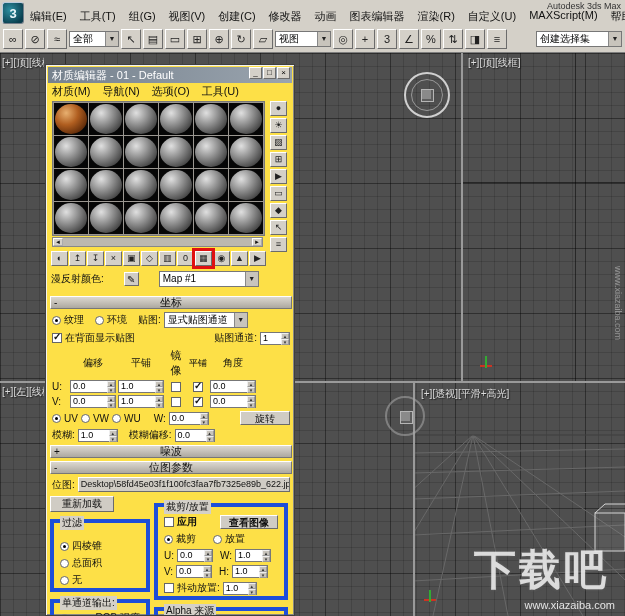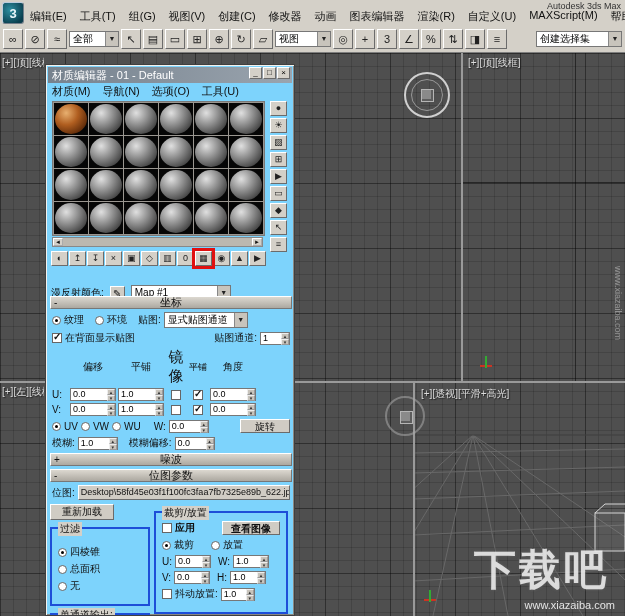--- a/index.html
+++ b/index.html
@@ -25,21 +25,21 @@
   .dd .da { width:13px; background:#c8c4bc; border-left:1px solid #888; font-size:7px; line-height:14px; text-align:center; color:#222; }
   .spin { display:inline-flex; align-items:stretch; height:13px; background:#fff; border:1px solid #777; flex:0 0 auto; }
   .spin .val { flex:1; font-size:9px; padding:0 2px; color:#000; line-height:11px; overflow:hidden; }
   .spin .ud { width:8px; display:flex; flex-direction:column; }
   .spin .ud b { flex:1; font-size:5px; line-height:4px; text-align:center; background:#c8c4bc; border:1px outset #eee; color:#333; font-weight:normal; }
   .btn { background:#d0ccc4; border:1px solid; border-color:#fff #6b6b6b #6b6b6b #fff; font-size:10px; text-align:center; color:#111; }
   .cb { width:10px; height:10px; border:1px solid #666; background:#fff; display:inline-block; vertical-align:-1px; position:relative; flex:0 0 auto; }
   .cb.on::after { content:"✓"; position:absolute; left:0; top:-3px; font-size:10px; font-weight:bold; }
   .rb { width:9px; height:9px; border:1px solid #666; border-radius:50%; background:#fff; display:inline-block; vertical-align:-1px; position:relative; flex:0 0 auto; }
   .rb.on::after { content:""; position:absolute; left:2px; top:2px; width:3px; height:3px; border-radius:50%; background:#000; }
-  .grp { border:2px solid #1d4ed8; position:relative; padding:8px 4px 11px; margin-top:7px; }
+  .grp { border:4px solid #1d4ed8; position:relative; padding:8px 4px 1px; margin-top:7px; }
   .grp > .gl { position:absolute; top:-7px; left:6px; background:#d4d0c8; padding:0 2px; font-size:10px; white-space:nowrap; }
   .row { display:flex; align-items:center; gap:3px; margin:3px 2px 0; font-size:10px; white-space:nowrap; }
 
   
   #viewports { position:absolute; left:0; top:53px; width:625px; height:563px; background:#4f4f4f;
     background-image:
       linear-gradient(to right, rgba(0,0,0,0.30) 1px, transparent 1px),
       linear-gradient(to bottom, rgba(0,0,0,0.30) 1px, transparent 1px),
       linear-gradient(to right, rgba(0,0,0,0.14) 1px, transparent 1px),
       linear-gradient(to bottom, rgba(0,0,0,0.14) 1px, transparent 1px);
@@ -49,41 +49,41 @@
   .axis-dark-v { position:absolute; width:1px; background:rgba(0,0,0,0.5); }
   .axis-dark-h { position:absolute; height:1px; background:rgba(0,0,0,0.5); }
 
   .gizmo-outer { position:absolute; border-radius:50%; border:2px solid rgba(230,230,230,0.85); z-index:2; }
   .gizmo-inner { position:absolute; border-radius:50%; border:1px solid rgba(170,170,170,0.8); }
   .gizmo-cube { position:absolute; background:#8a8a8a; border:1px solid #b5b5b5; box-shadow:inset -2px -2px 0 #5d5d5d; }
   .tripod-x { position:absolute; width:12px; height:2px; background:#cc3322; z-index:2; }
   .tripod-y { position:absolute; width:2px; height:12px; background:#33aa33; z-index:2; }
 
   
-  #mat-editor { position:absolute; left:45px; top:64px; width:250px; height:552px; background:#7dd3fc;
+  #mat-editor { position:absolute; left:45px; top:64px; width:250px; height:552px; background:#fde047;
     border:1px solid #404040; box-shadow:inset 1px 1px 0 #f4f2ee, inset -1px -1px 0 #8a8882; overflow:hidden; z-index:10; }
   #me-titlebar { position:absolute; left:2px; top:2px; right:2px; height:16px;
     background:linear-gradient(90deg,#76828e,#9aa4ae); color:#fff; font-size:11px; line-height:16px; padding-left:4px; }
   .winbtn { position:absolute; top:2px; width:13px; height:12px; background:#d4d0c8; border:1px solid; border-color:#fff #6b6b6b #6b6b6b #fff;
     font-size:8px; line-height:10px; text-align:center; color:#000; }
   #me-menu-items { position:absolute; left:6px; top:19px; height:15px; display:flex; gap:12px; align-items:center; }
   #me-slots { position:absolute; left:6px; top:36px; display:grid; grid-template-columns:repeat(6,34px); grid-auto-rows:32px; gap:1px;
     background:#9a9690; padding:1px; border:1px solid #777; }
   .slot { position:relative; background:#060606; }
   .sphere { position:absolute; inset:1px; border-radius:50%;
     background:radial-gradient(circle at 35% 30%, #e0e0e0 0%, #9a9a9a 35%, #4a4a4a 75%, #1e1e1e 100%); }
   .sphere.tex { background:radial-gradient(circle at 35% 30%, #e8b070 0%, #b05e20 40%, #5a2808 80%, #241000 100%); }
   #me-side { position:absolute; left:224px; top:36px; display:flex; flex-direction:column; gap:2px; }
   .metool { width:17px; height:15px; background:#d4d0c8; border:1px solid; border-color:#fff #6b6b6b #6b6b6b #fff;
     font-size:9px; line-height:13px; text-align:center; color:#222; flex:0 0 auto; }
   .metool.hl { outline:3px solid #e01010; position:relative; z-index:4; }
   #me-hscroll { position:absolute; left:6px; top:172px; width:211px; height:10px; background:#bcb8b0; border:1px solid #888; display:flex; justify-content:space-between; }
   #me-hscroll .sb { width:10px; height:8px; background:#d4d0c8; border:1px outset #fff; font-size:6px; line-height:7px; text-align:center; }
   #me-tools { position:absolute; left:5px; top:186px; display:flex; gap:1px; }
-  #me-name-row { position:absolute; left:5px; top:220px; right:5px; display:flex; align-items:center; gap:6px; font-size:10px; }
+  #me-name-row { position:absolute; left:5px; top:206px; right:5px; display:flex; align-items:center; gap:20px; font-size:10px; }
   #me-rollouts { position:absolute; left:4px; top:228px; width:242px; }
   .rhead { height:13px; margin-top:3px; background:linear-gradient(#dcd8d0,#aca8a0); border:1px solid; border-color:#fff #777 #777 #fff;
     font-size:11px; line-height:11px; text-align:center; position:relative; color:#111; }
   .rhead .sign { position:absolute; left:3px; top:0; font-size:10px; }
   .cgrid { display:grid; grid-template-columns:16px 46px 46px 20px 20px 46px; gap:2px; align-items:center; margin:3px 0 0 2px; font-size:10px; }
   .cgrid .hc { text-align:center; font-size:10px; overflow:hidden; }
   #tooltip { position:absolute; left:210px; top:272px; background:#ffffe1; border:1px solid #000; padding:1px 4px;
     font-size:11px; white-space:nowrap; z-index:30; color:#000; }
 
   
@@ -353,21 +353,21 @@
           <span class="ud">
                 <b>▴</b>
                 <b>▾</b>
               </span>
             </span>
         </div>
         <div class="cgrid">
           <span class="hc"></span>
           <span class="hc">偏移</span>
           <span class="hc">平铺</span>
-          <span class="hc" style="font-size:15px;">镜像</span>
+          <span class="hc" style="font-size:11px;">镜像</span>
           <span class="hc" style="font-size:9px;">平铺</span>
           <span class="hc">角度</span>
 
           <span>U:</span>
           <span class="spin">
               <span class="val">0.0</span>
               <span class="ud">
                 <b>▴</b>
                 <b>▾</b>
               </span>

